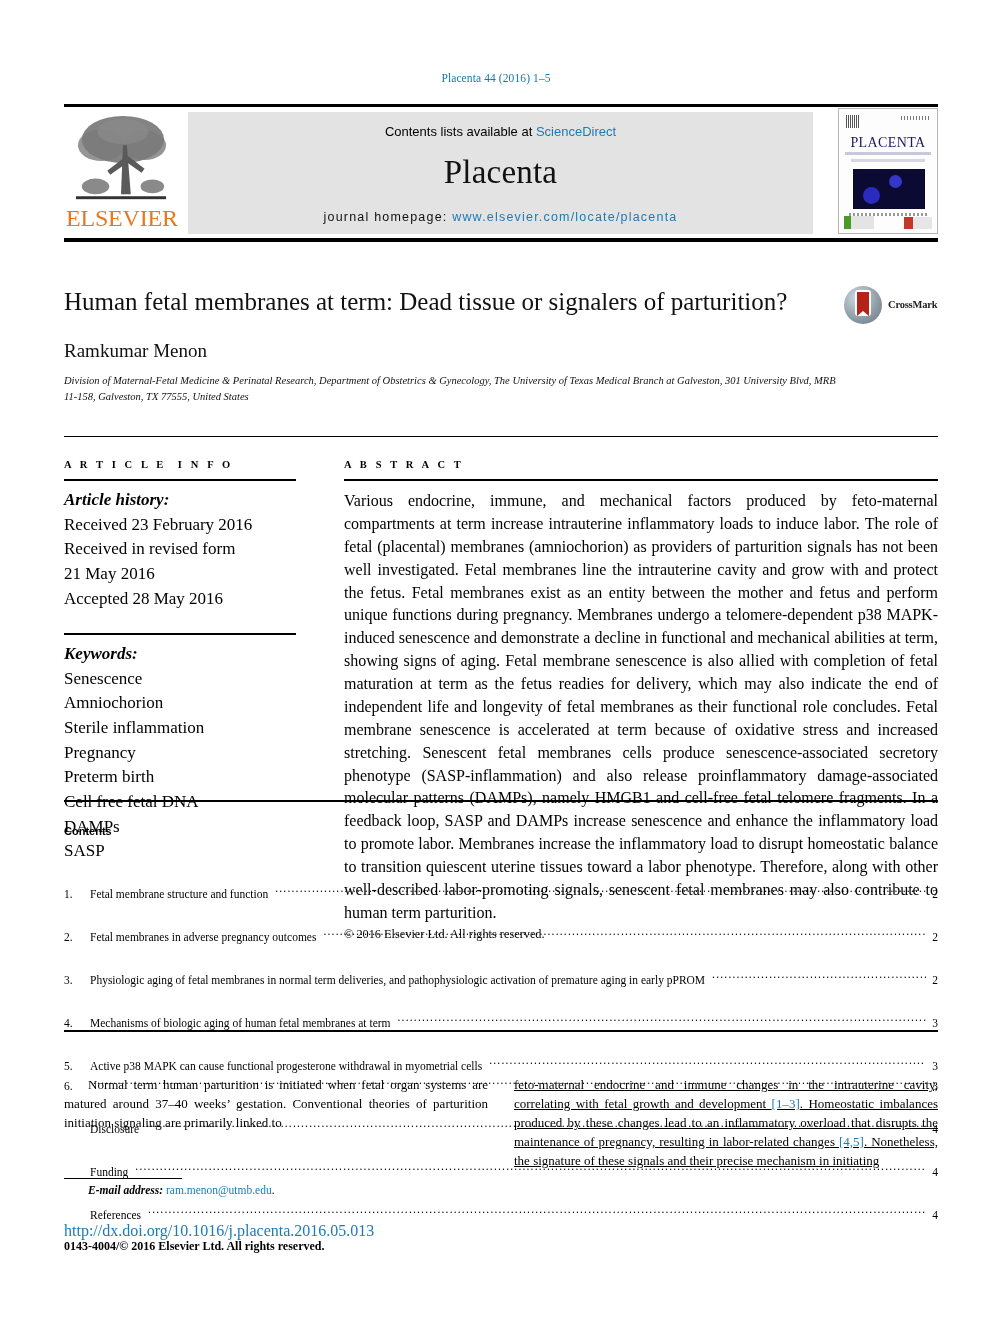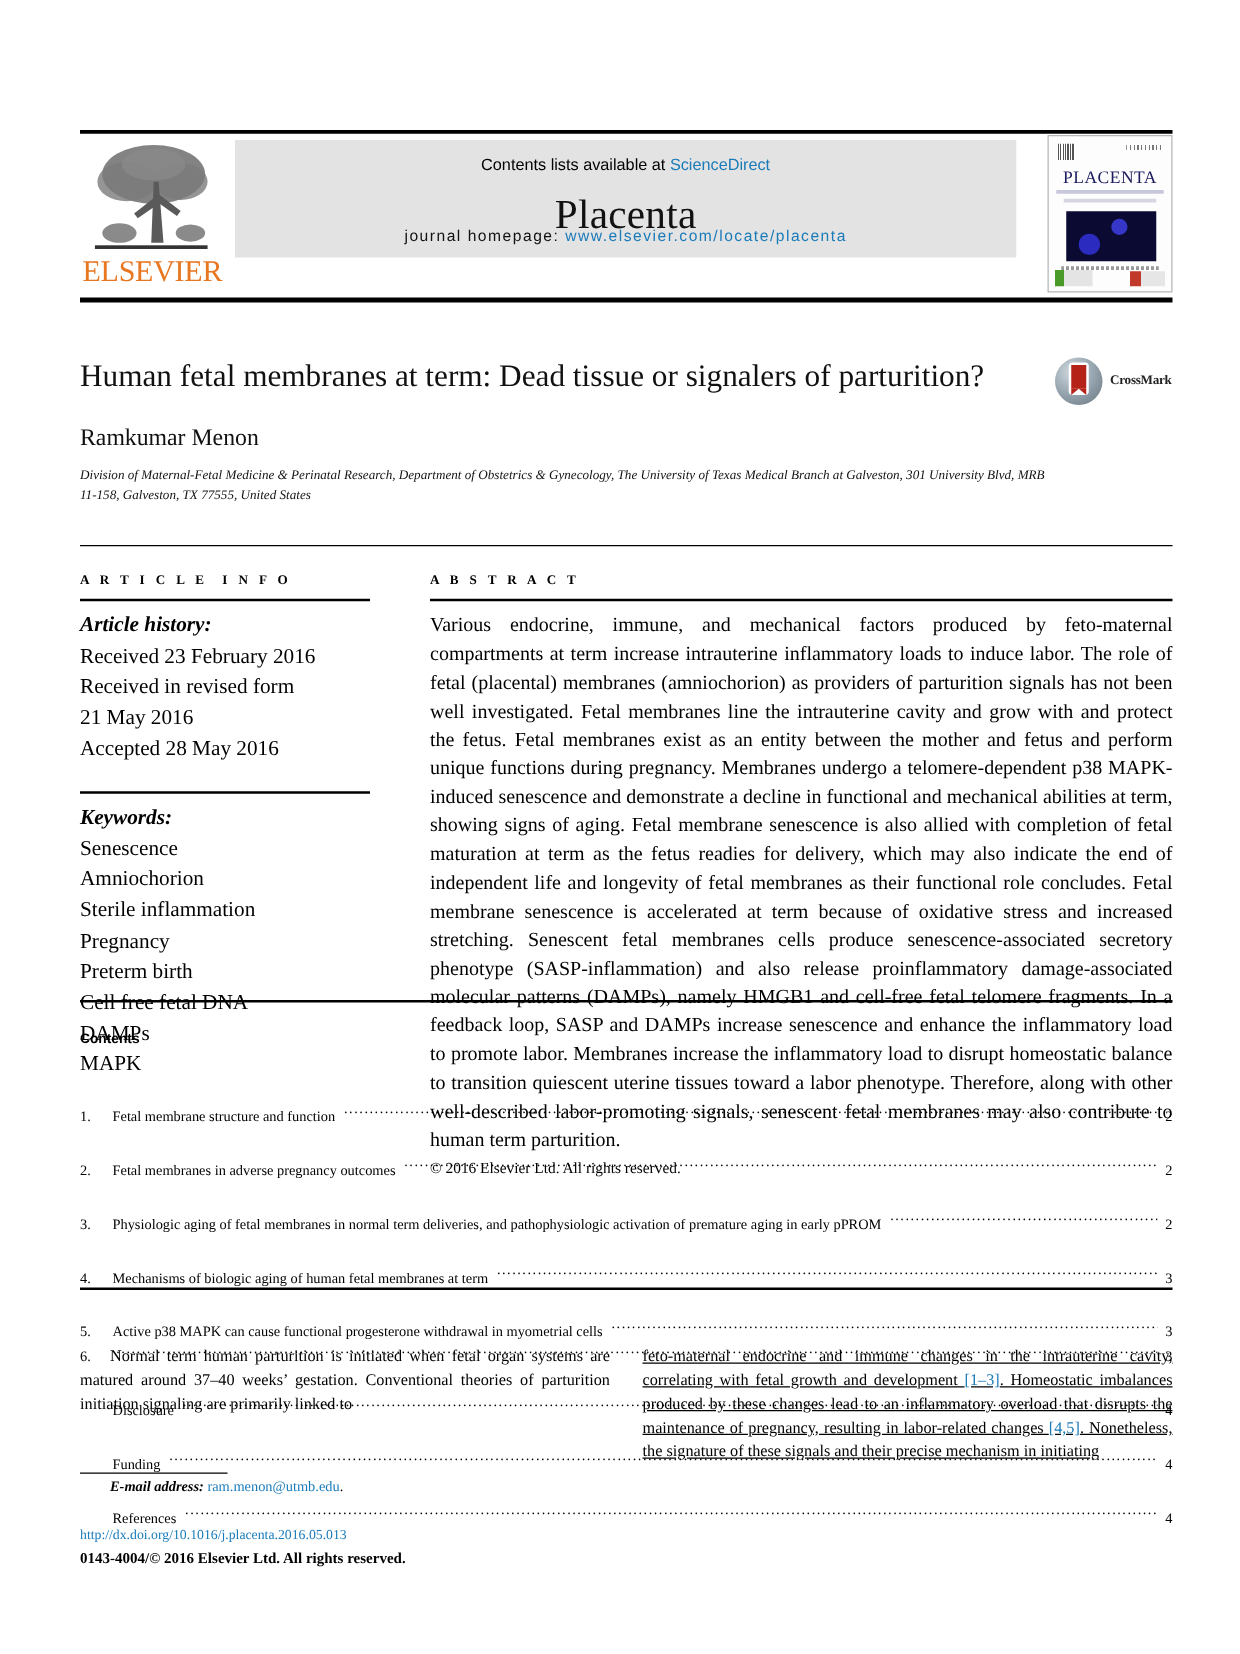--- a/index.html
+++ b/index.html
@@ -48,21 +48,21 @@
     color: #e87722;
     font-family: "Liberation Serif", serif;
     font-size: 24px;
     letter-spacing: -0.2px;
     font-weight: 400;
     margin-top: 21px;
   }
   .gray-band {
     position: absolute;
     top: 8px; left: 124px;
-    width: 625px; height: 94px;
+    width: 625px; height: 122px;
     background: #e3e3e3;
   }
   .cl-line {
     position: absolute; top: 12px; left: 0; width: 625px;
     text-align: center;
     font-family: "Liberation Sans", sans-serif;
     font-size: 13px;
     color: #000;
   }
   .cl-line .sd { color: #1a7bb9; }
@@ -327,36 +327,37 @@
     font-family: "Liberation Serif", serif;
     font-size: 11.5px;
     text-indent: 24px;
   }
   .email-line i { font-style: italic; font-weight: bold; }
   .email-line .mail { color: #1a7bb9; }
 
   .doi-line {
     position: absolute; top: 1222px; left: 64px;
     font-family: "Liberation Serif", serif;
-    font-size: 11px;
+    font-size: 16px;
     color: #1a7bb9;
   }
   .issn-line {
     position: absolute; top: 1239px; left: 64px;
     font-family: "Liberation Serif", serif;
     font-size: 12px;
     font-weight: bold;
     color: #000;
   }
 </style>
 </head>
 <body>
 
 <div class="page">
 
+  <div class="running-head">Placenta 44 (2016) 1–5</div>
 
   <div class="masthead">
     <div class="masthead-rule-top"></div>
 
     <div class="elsevier-logo">
       <svg class="tree-svg" viewBox="0 0 100 98">
         <g fill="#4a4a4a">
           <ellipse cx="52" cy="28" rx="42" ry="24" fill="#6d6d6d" opacity="0.85"></ellipse>
           <ellipse cx="30" cy="34" rx="24" ry="16" fill="#7a7a7a" opacity="0.8"></ellipse>
           <ellipse cx="74" cy="34" rx="22" ry="15" fill="#7a7a7a" opacity="0.8"></ellipse>
@@ -431,21 +432,21 @@
         <div class="hrule-thick"></div>
         <div class="info-body">
           <div class="info-label">Keywords:</div>
           <div>Senescence</div>
           <div>Amniochorion</div>
           <div>Sterile inflammation</div>
           <div>Pregnancy</div>
           <div>Preterm birth</div>
           <div>Cell free fetal DNA</div>
           <div>DAMPs</div>
-          <div>MAPK</div>
+          <div>SASP</div>
         </div>
       </div>
     </div>
 
     <div class="col-abs">
       <div class="sec-head">A B S T R A C T</div>
       <div class="hrule-thick"></div>
       <div class="abs-body">Various endocrine, immune, and mechanical factors produced by feto-maternal compartments at term increase intrauterine inflammatory loads to induce labor. The role of fetal (placental) membranes (amniochorion) as providers of parturition signals has not been well investigated. Fetal membranes line the intrauterine cavity and grow with and protect the fetus. Fetal membranes exist as an entity between the mother and fetus and perform unique functions during pregnancy. Membranes undergo a telomere-dependent p38 MAPK-induced senescence and demonstrate a decline in functional and mechanical abilities at term, showing signs of aging. Fetal membrane senescence is also allied with completion of fetal maturation at term as the fetus readies for delivery, which may also indicate the end of independent life and longevity of fetal membranes as their functional role concludes. Fetal membrane senescence is accelerated at term because of oxidative stress and increased stretching. Senescent fetal membranes cells produce senescence-associated secretory phenotype (SASP-inflammation) and also release proinflammatory damage-associated molecular patterns (DAMPs), namely HMGB1 and cell-free fetal telomere fragments. In a feedback loop, SASP and DAMPs increase senescence and enhance the inflammatory load to promote labor. Membranes increase the inflammatory load to disrupt homeostatic balance to transition quiescent uterine tissues toward a labor phenotype. Therefore, along with other well-described labor-promoting signals, senescent fetal membranes may also contribute to human term parturition.</div>
       <div class="abs-copy">© 2016 Elsevier Ltd. All rights reserved.</div>
     </div>

